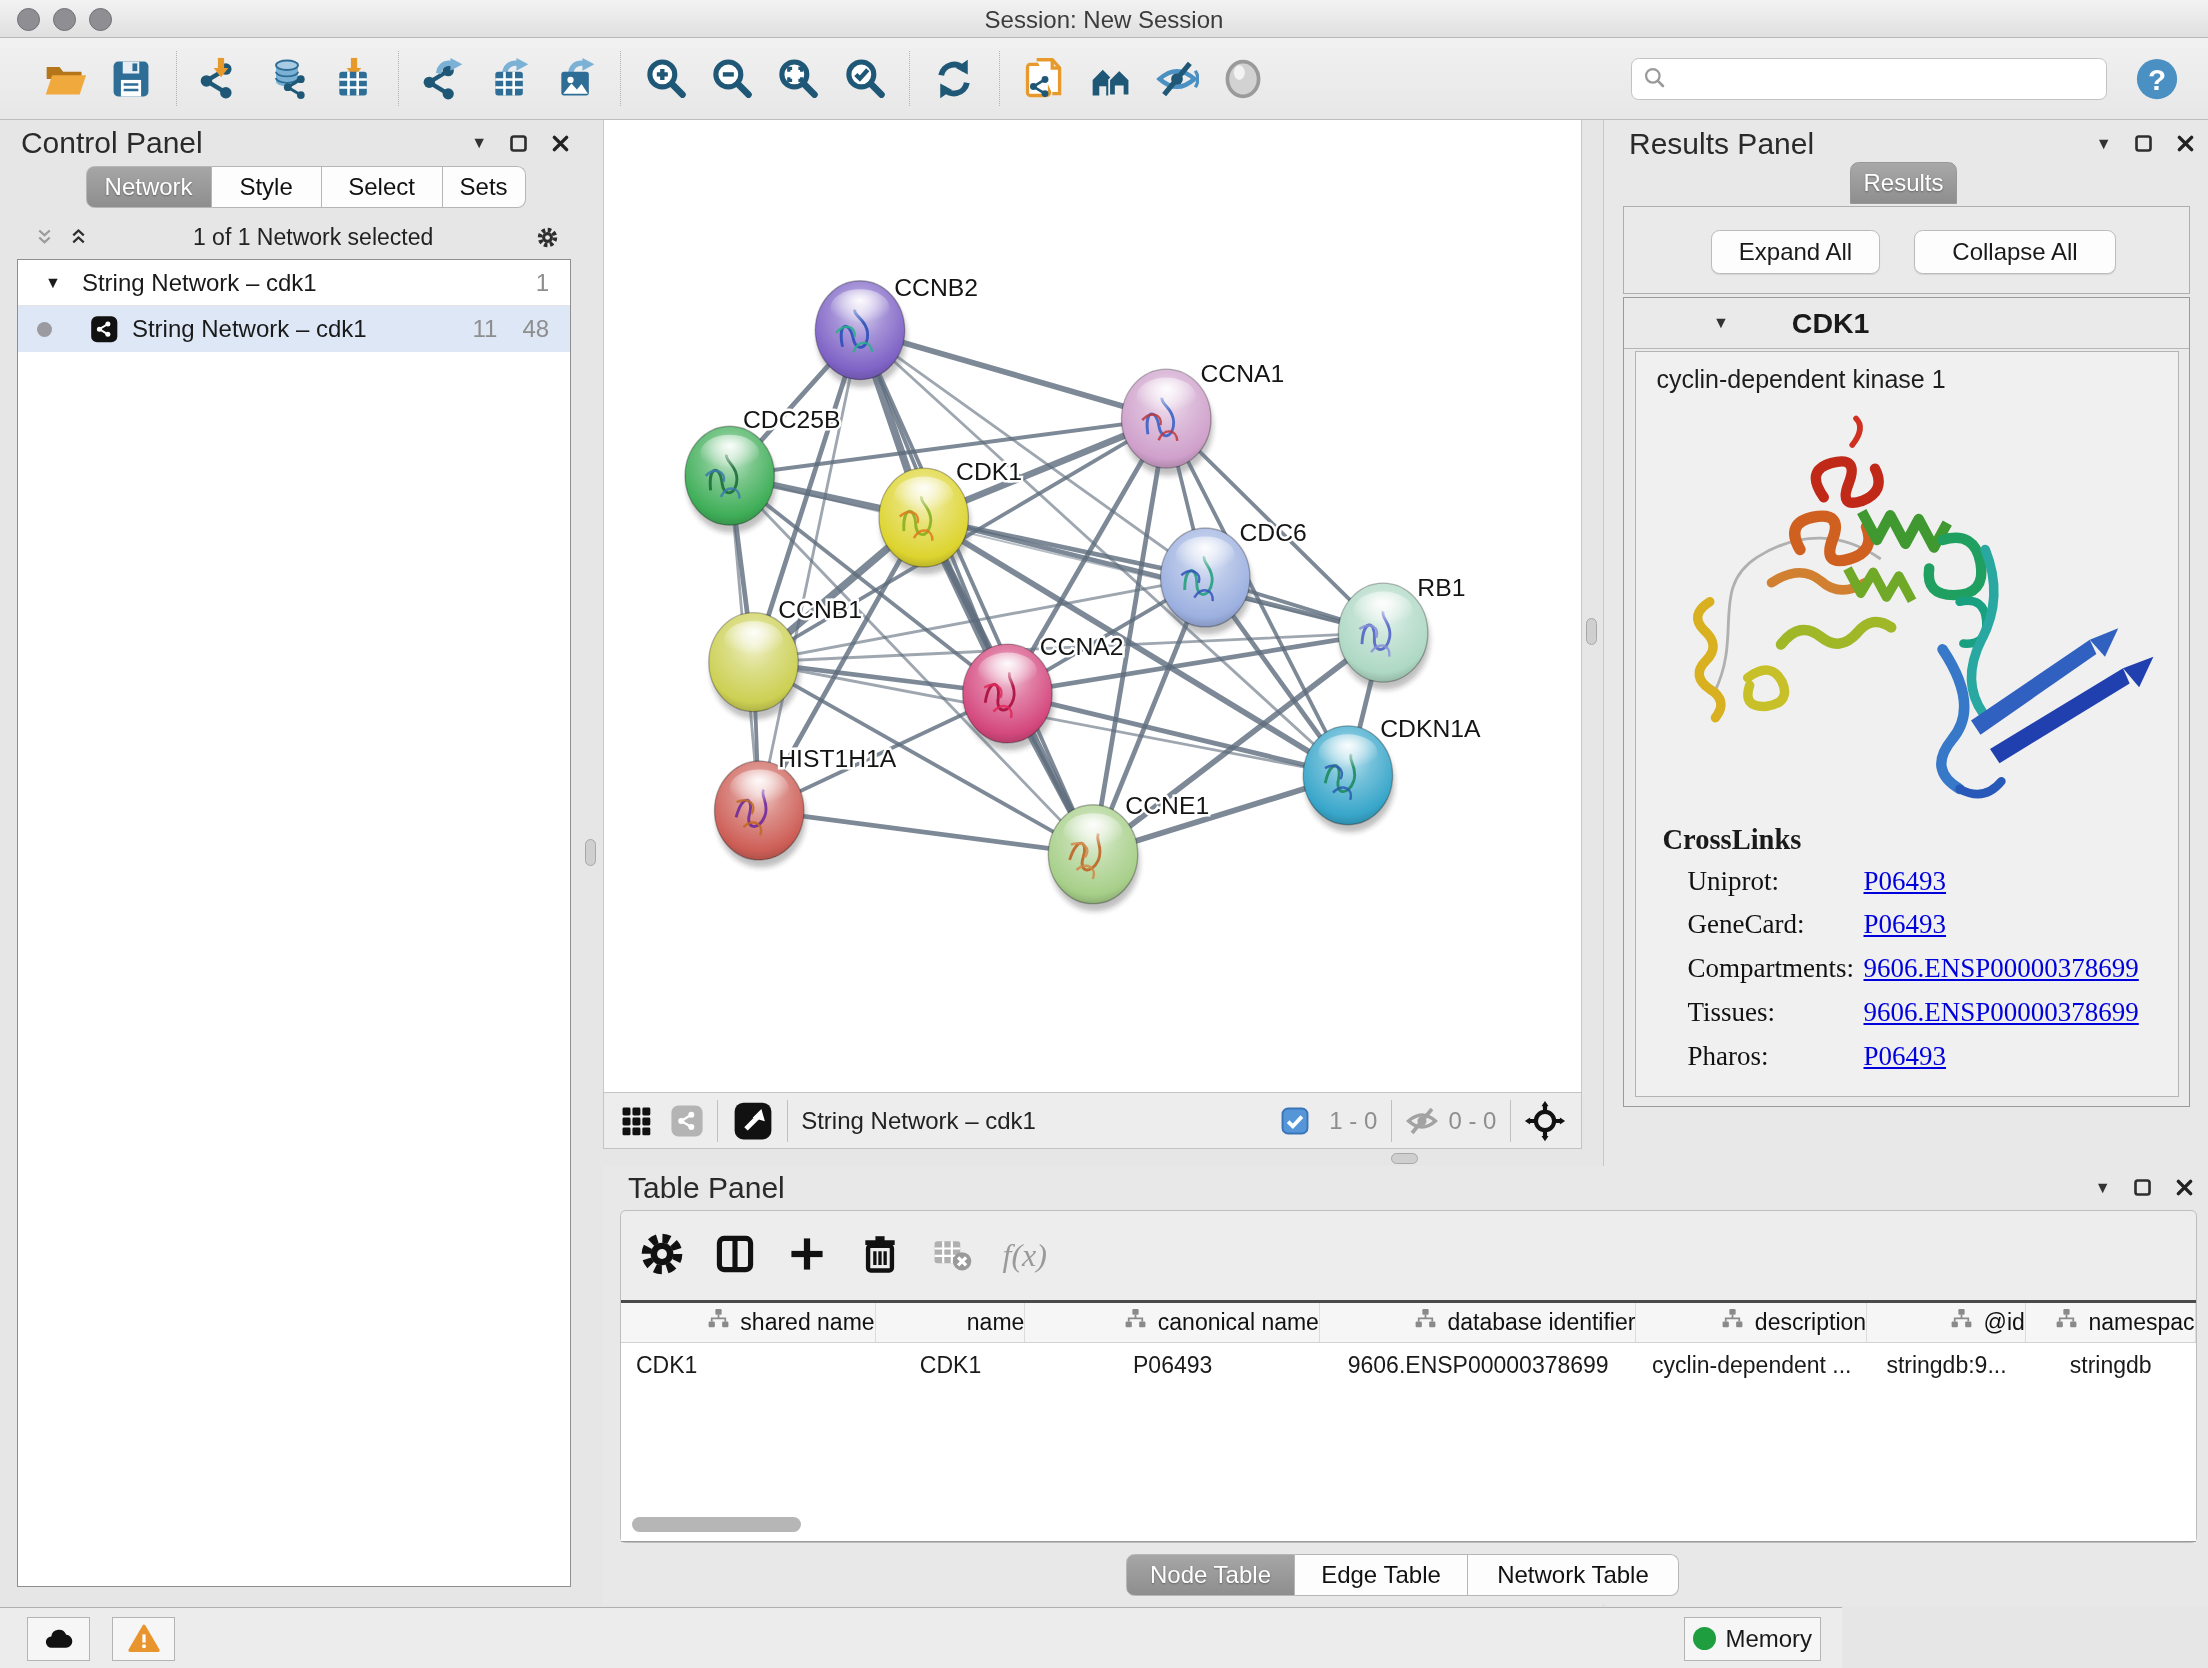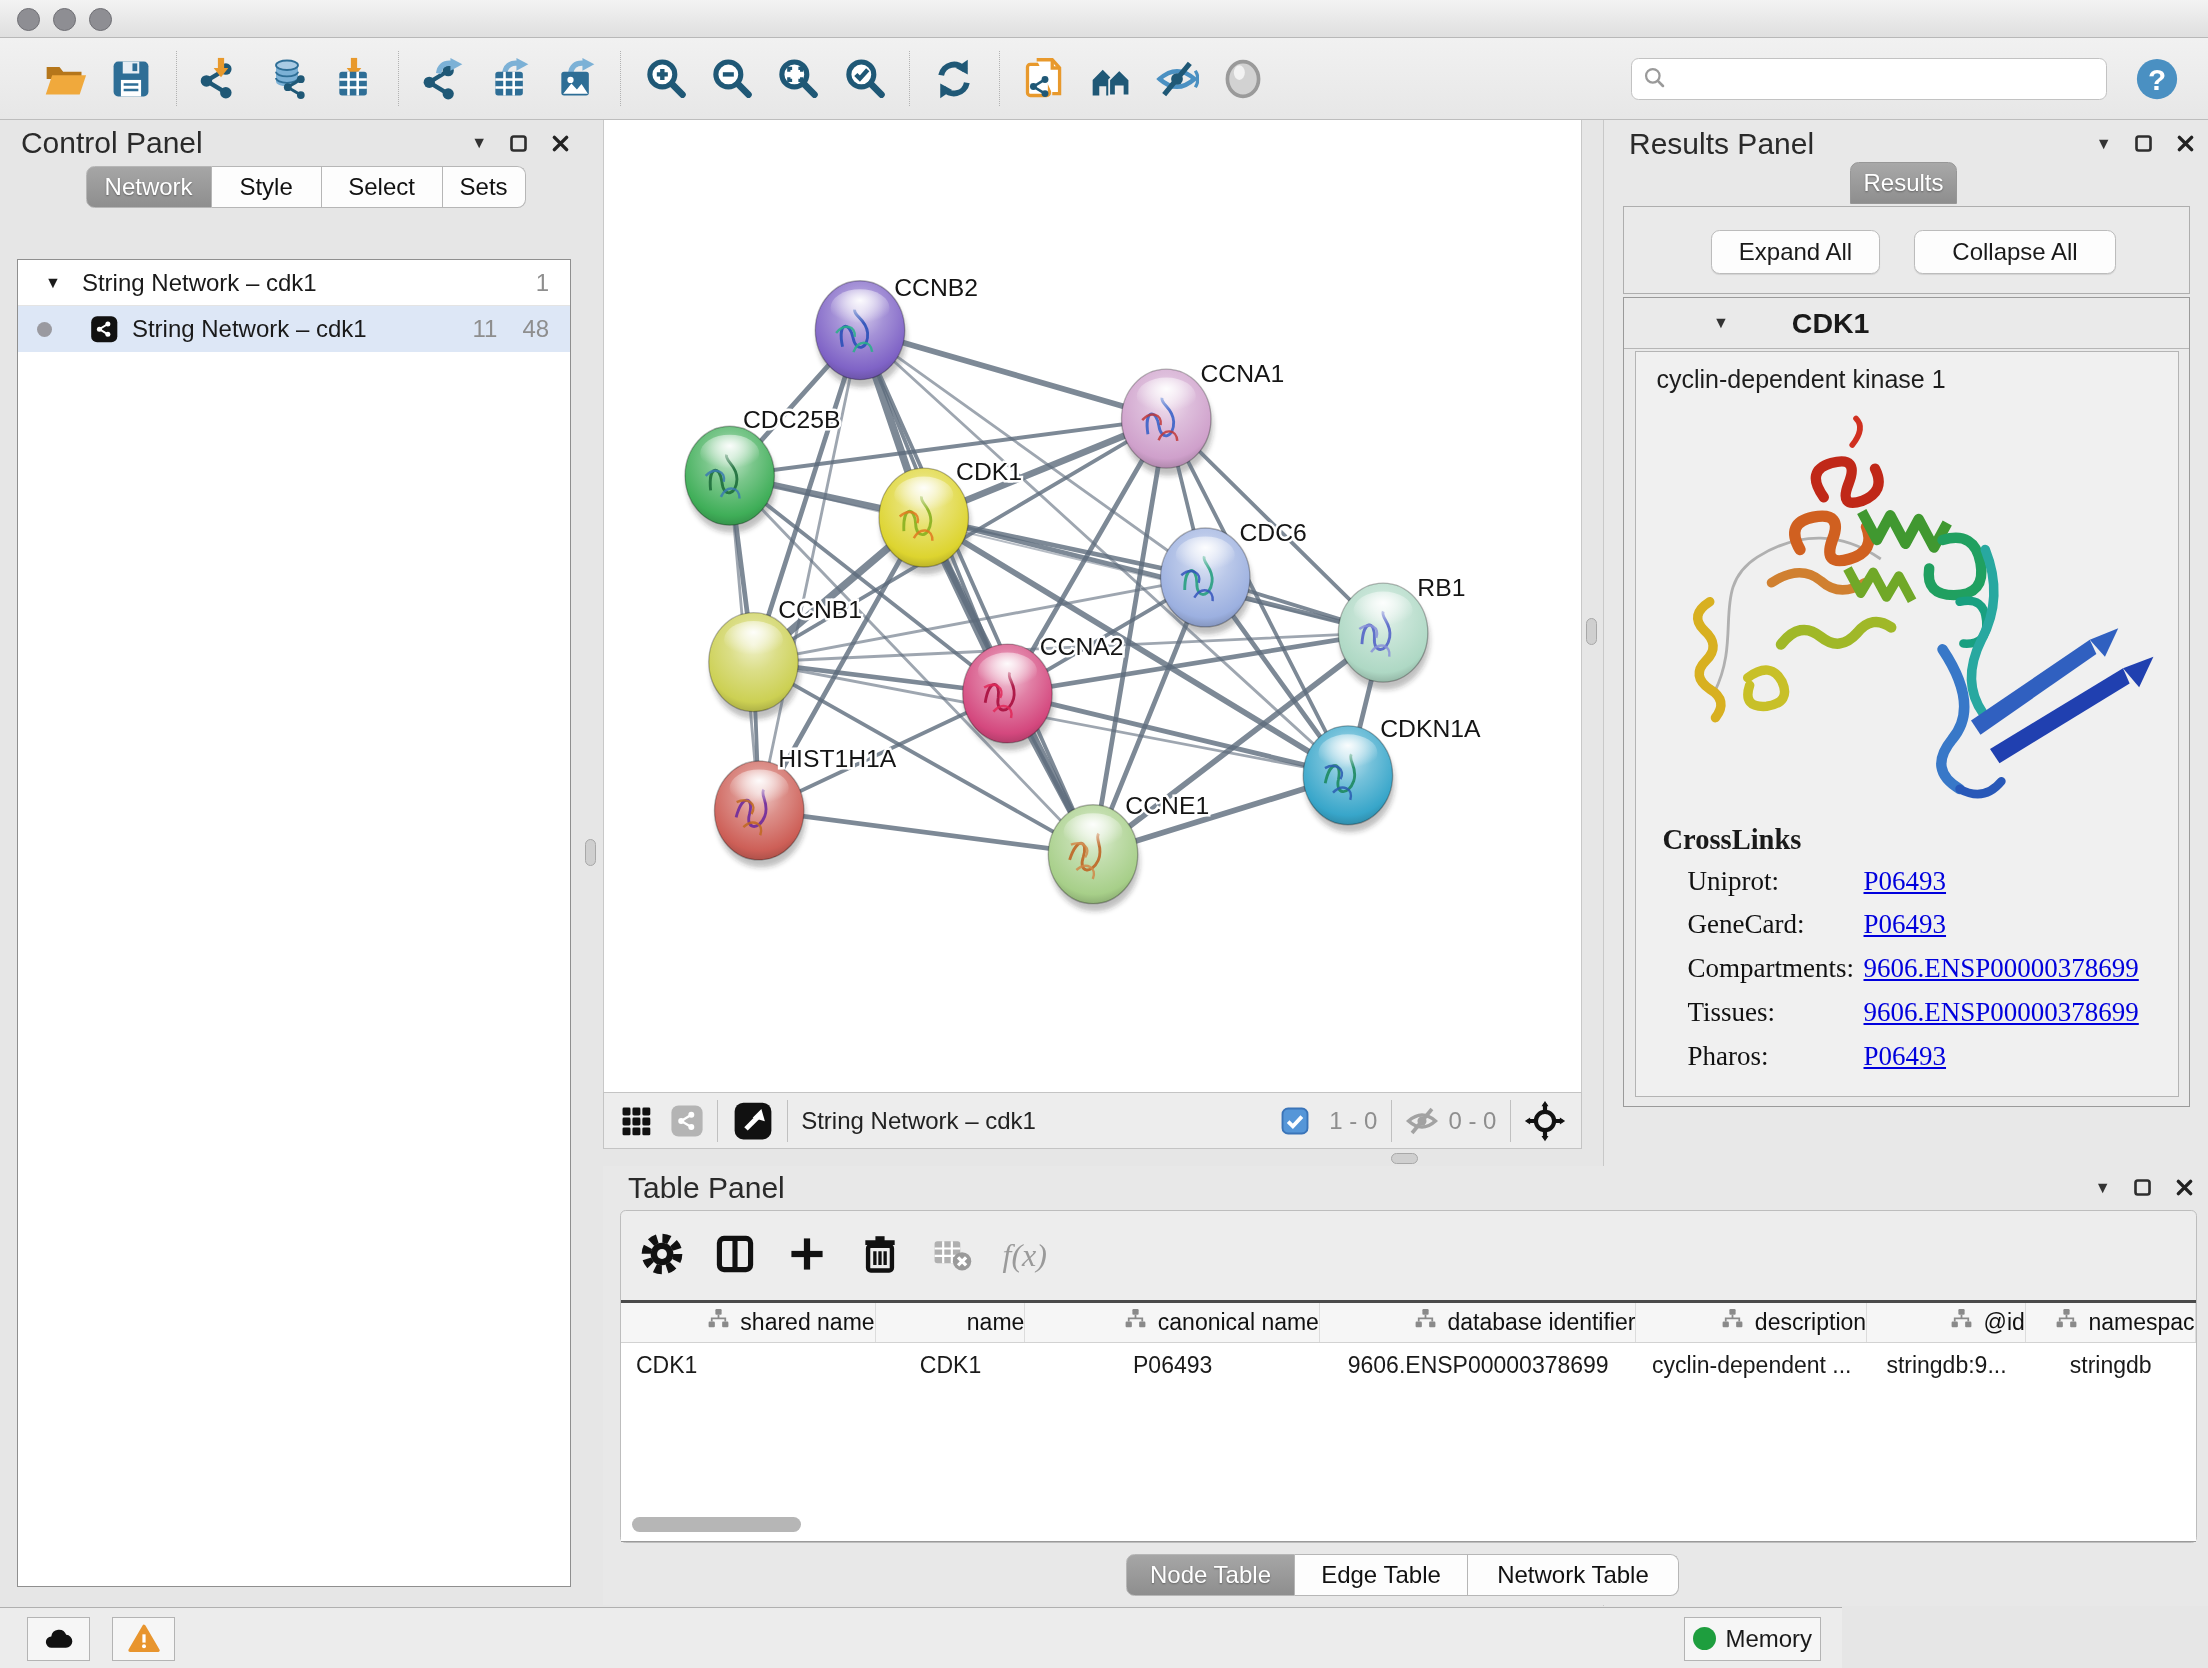--- a/index.html
+++ b/index.html
@@ -131,20 +131,21 @@
   .net-label { font-size:26px; fill:#141414; paint-order:stroke; stroke:#ffffff; stroke-width:5px;
     font-family:"Liberation Sans","DejaVu Sans",sans-serif; }
 </style>
 </head>
 <body>
 
 <div id="titlebar">
   <div class="traffic" style="left:17px"></div>
   <div class="traffic" style="left:53px"></div>
   <div class="traffic" style="left:89px"></div>
+  <div id="win-title">Session: New Session</div>
 </div>
 
 <div id="toolbar">
   <span class="tb-btn">
       <svg viewBox="0 0 24 24" xmlns="http://www.w3.org/2000/svg">
         <path d="M2,5.5 h7 l2,2.5 h10 v4 H2 Z" fill="#b5761a"></path>
         <path d="M1.5,20.5 L5,10 h18.5 l-3.5,10.5 Z" fill="#f0a93c"></path>
       </svg>
     </span>
   <span class="tb-btn">
@@ -322,20 +323,40 @@
             <path d="M5,5 L19,19 M19,5 L5,19" stroke="#222" stroke-width="4" stroke-linecap="round"></path>
           </svg>
         </span>
     </span>
   </div>
   <div class="tabs" id="cp-tabs">
     <div class="tab sel" style="width:126px">Network</div>
     <div class="tab" style="width:110px">Style</div>
     <div class="tab" style="width:121px">Select</div>
     <div class="tab" style="width:83px">Sets</div>
+  </div>
+  <div id="cp-listhead">
+    <span class="icon16" style="margin-left:17px">
+        <svg viewBox="0 0 24 24" xmlns="http://www.w3.org/2000/svg">
+          <path d="M6,4 l6,5.5 6,-5.5 M6,12 l6,5.5 6,-5.5" fill="none" stroke="#9a9a9a" stroke-width="2.6"></path>
+        </svg>
+      </span>
+    <span class="icon16" style="margin-left:13.3px">
+        <svg viewBox="0 0 24 24" xmlns="http://www.w3.org/2000/svg">
+          <path d="M6,9.5 l6,-5.5 6,5.5 M6,17.5 l6,-5.5 6,5.5" fill="none" stroke="#2e2e2e" stroke-width="2.6"></path>
+        </svg>
+      </span>
+    <span class="txt">1 of 1 Network selected</span>
+    <span class="icon16" style="margin-right:13.3px">
+        <svg viewBox="0 0 24 24" xmlns="http://www.w3.org/2000/svg">
+          <circle cx="12" cy="12" r="8.6" fill="none" stroke="#2e2e2e" stroke-width="5" stroke-dasharray="3.9 2.85"></circle>
+          <circle cx="12" cy="12" r="6.2" fill="#2e2e2e"></circle>
+          <circle cx="12" cy="12" r="2.7" fill="#e8e8e8"></circle>
+        </svg>
+      </span>
   </div>
   <div id="cp-list">
     <div class="tree-row" style="border-bottom:1px solid #e4e4e4">
       <span style="margin-left:27px;font-size:16px">▼</span>
       <span style="margin-left:21px">String Network – cdk1</span>
       <span class="grow"></span>
       <span class="tree-num" style="margin-right:21px">1</span>
     </div>
     <div class="tree-row" id="tree-child">
       <span style="margin-left:19px;width:15px;height:15px;border-radius:50%;background:#9a9aa0"></span>

